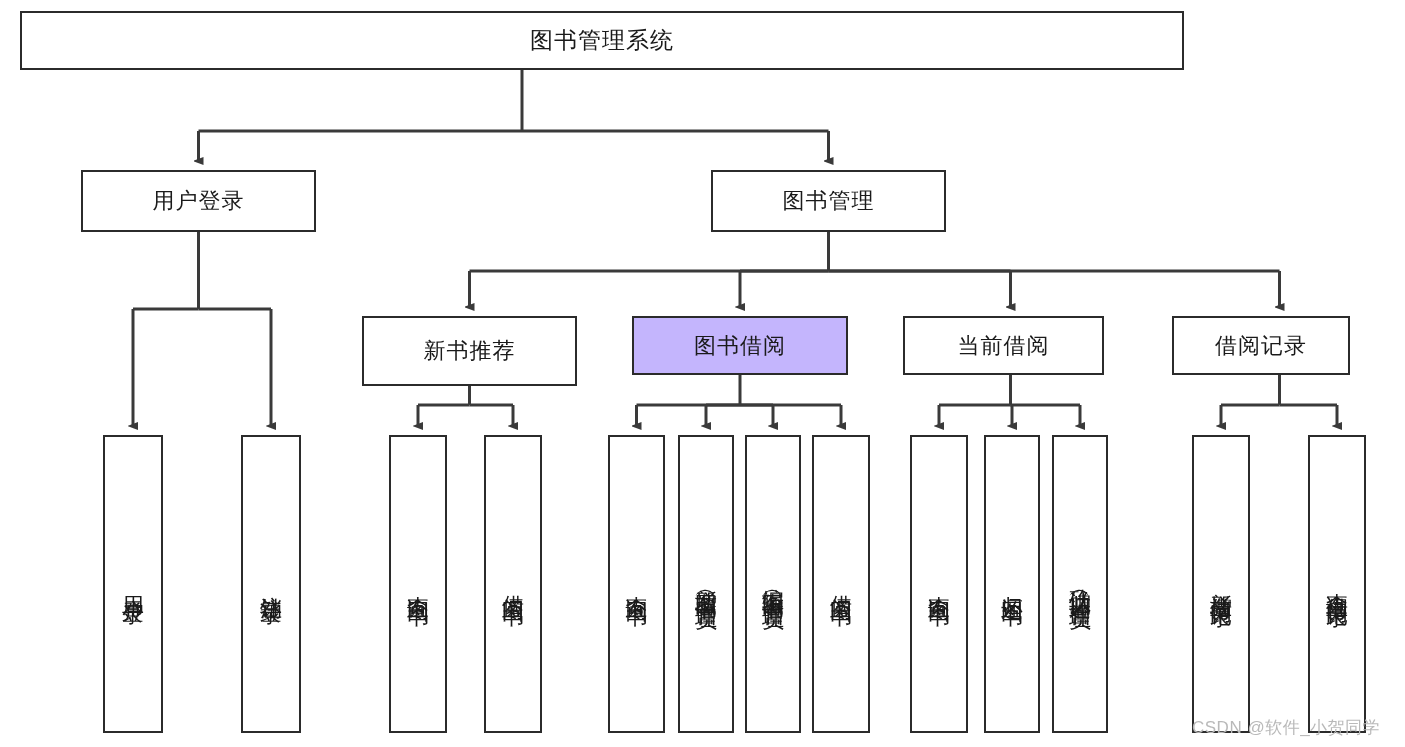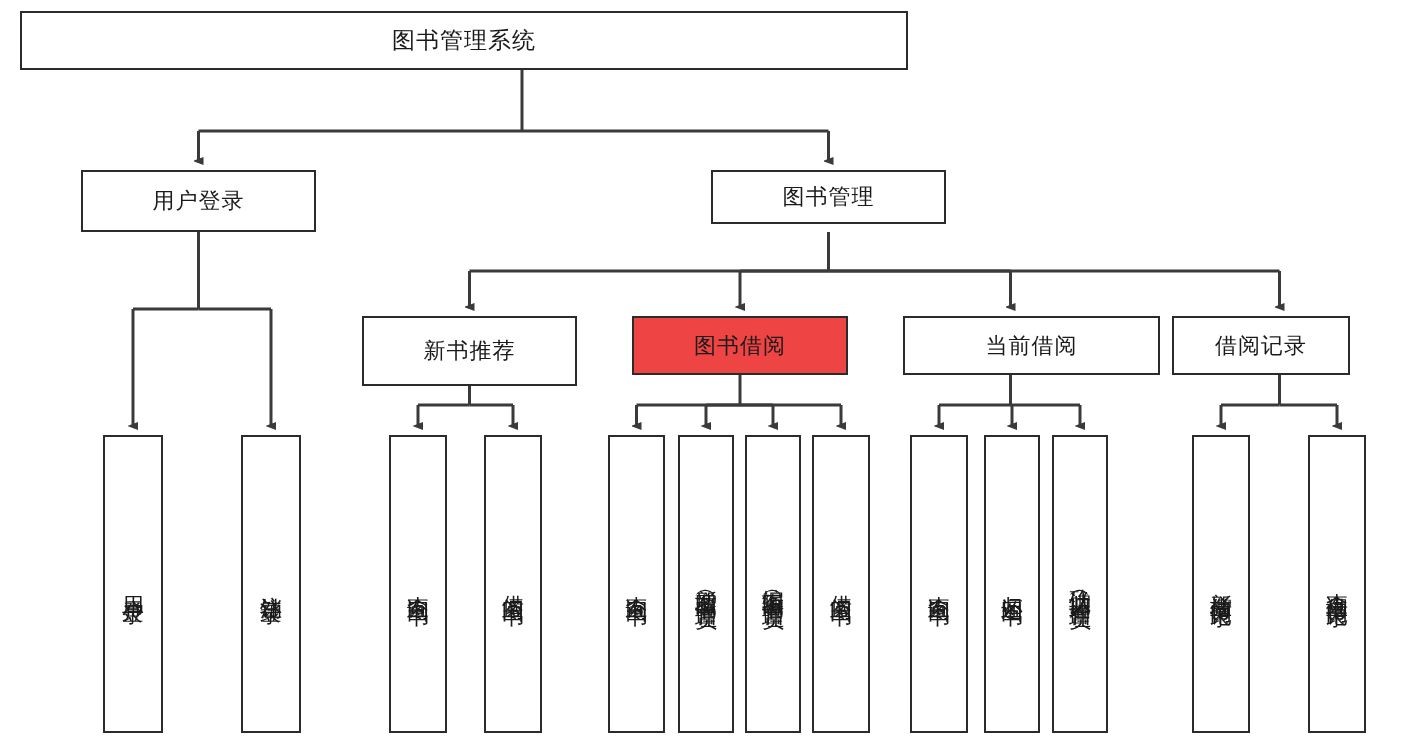--- a/index.html
+++ b/index.html
@@ -118,36 +118,36 @@
         <line x1="1080" y1="405" x2="1080" y2="426" stroke="#3a3a3a" stroke-width="3" marker-end="url(#arrowhead)"></line>
         <line x1="1279.5" y1="375" x2="1279.5" y2="405" stroke="#3a3a3a" stroke-width="3"></line>
         <line x1="1279.5" y1="405" x2="1221" y2="405" stroke="#3a3a3a" stroke-width="3"></line>
         <line x1="1221" y1="405" x2="1221" y2="426" stroke="#3a3a3a" stroke-width="3" marker-end="url(#arrowhead)"></line>
         <line x1="1279.5" y1="405" x2="1337" y2="405" stroke="#3a3a3a" stroke-width="3"></line>
         <line x1="1337" y1="405" x2="1337" y2="426" stroke="#3a3a3a" stroke-width="3" marker-end="url(#arrowhead)"></line>
       </g>
   </svg>
 
   <div id="node-layer">
-      <div class="node horizontal root" style="left: 20px; top: 11px; width: 888px; height: 59px; border-color: rgb(43, 43, 43); background: rgb(255, 255, 255);">
+      <div class="node horizontal root" style="left: 20px; top: 11px; width: 1164px; height: 59px; border-color: rgb(43, 43, 43); background: rgb(255, 255, 255);">
         <span class="node-label" style="color: rgb(26, 26, 26);">图书管理系统</span>
       </div>
       <div class="node horizontal" style="left: 81px; top: 170px; width: 235px; height: 62px; border-color: rgb(43, 43, 43); background: rgb(255, 255, 255);">
         <span class="node-label" style="color: rgb(26, 26, 26);">用户登录</span>
       </div>
-      <div class="node horizontal" style="left: 711px; top: 170px; width: 235px; height: 54px; border-color: rgb(43, 43, 43); background: rgb(255, 255, 255); align-items: center;">
+      <div class="node horizontal" style="left: 711px; top: 170px; width: 235px; height: 62px; border-color: rgb(43, 43, 43); background: rgb(255, 255, 255); align-items: center;">
         <span class="node-label" style="color: rgb(26, 26, 26);">图书管理</span>
       </div>
       <div class="node horizontal" style="left: 362px; top: 316px; width: 215px; height: 70px; border-color: rgb(43, 43, 43); background: rgb(255, 255, 255);">
         <span class="node-label" style="color: rgb(26, 26, 26);">新书推荐</span>
       </div>
-      <div class="node horizontal" style="left: 632px; top: 316px; width: 216px; height: 59px; border-color: rgb(43, 43, 43); background: #ef4444;">
+      <div class="node horizontal" style="left: 632px; top: 316px; width: 216px; height: 59px; border-color: rgb(43, 43, 43); background: #c4b5fd;">
         <span class="node-label" style="color: rgb(26, 26, 26);">图书借阅</span>
       </div>
-      <div class="node horizontal" style="left: 903px; top: 316px; width: 257px; height: 59px; border-color: rgb(43, 43, 43); background: rgb(255, 255, 255);">
+      <div class="node horizontal" style="left: 903px; top: 316px; width: 201px; height: 59px; border-color: rgb(43, 43, 43); background: rgb(255, 255, 255);">
         <span class="node-label" style="color: rgb(26, 26, 26);">当前借阅</span>
       </div>
       <div class="node horizontal" style="left: 1172px; top: 316px; width: 178px; height: 59px; border-color: rgb(43, 43, 43); background: rgb(255, 255, 255);">
         <span class="node-label" style="color: rgb(26, 26, 26);">借阅记录</span>
       </div>
       <div class="node vertical" style="left: 103px; top: 435px; width: 60px; height: 298px; border-color: rgb(43, 43, 43); background: rgb(255, 255, 255);">
         <span class="node-label" style="color: rgb(26, 26, 26);">用户登录</span>
       </div>
       <div class="node vertical" style="left: 241px; top: 435px; width: 60px; height: 298px; border-color: rgb(43, 43, 43); background: rgb(255, 255, 255);">
         <span class="node-label" style="color: rgb(26, 26, 26);">注销登录</span>
@@ -180,13 +180,14 @@
         <span class="node-label" style="color: rgb(26, 26, 26);">确认归还（管理员）</span>
       </div>
       <div class="node vertical" style="left: 1192px; top: 435px; width: 58px; height: 298px; border-color: rgb(43, 43, 43); background: rgb(255, 255, 255);">
         <span class="node-label" style="color: rgb(26, 26, 26);">新增借阅记录</span>
       </div>
       <div class="node vertical" style="left: 1308px; top: 435px; width: 58px; height: 298px; border-color: rgb(43, 43, 43); background: rgb(255, 255, 255);">
         <span class="node-label" style="color: rgb(26, 26, 26);">查询借阅记录</span>
       </div>
     </div>
 
+  <div class="watermark" style="left: 1192px; top: 716px; color: rgb(185, 185, 185);">CSDN @软件_小贺同学</div>
 </div>
 
 </body></html>

